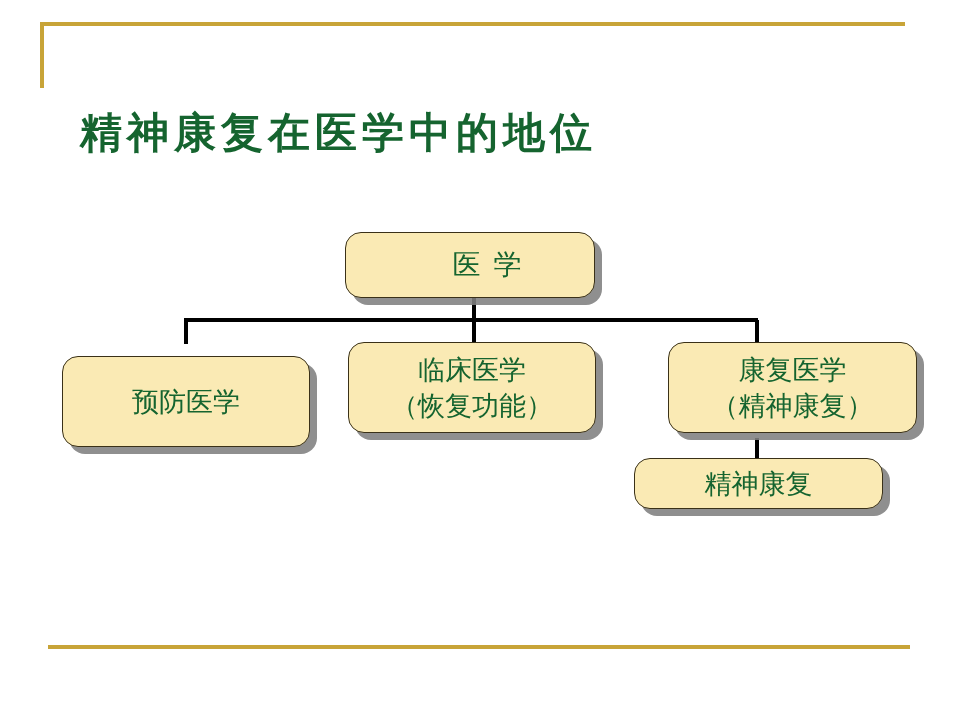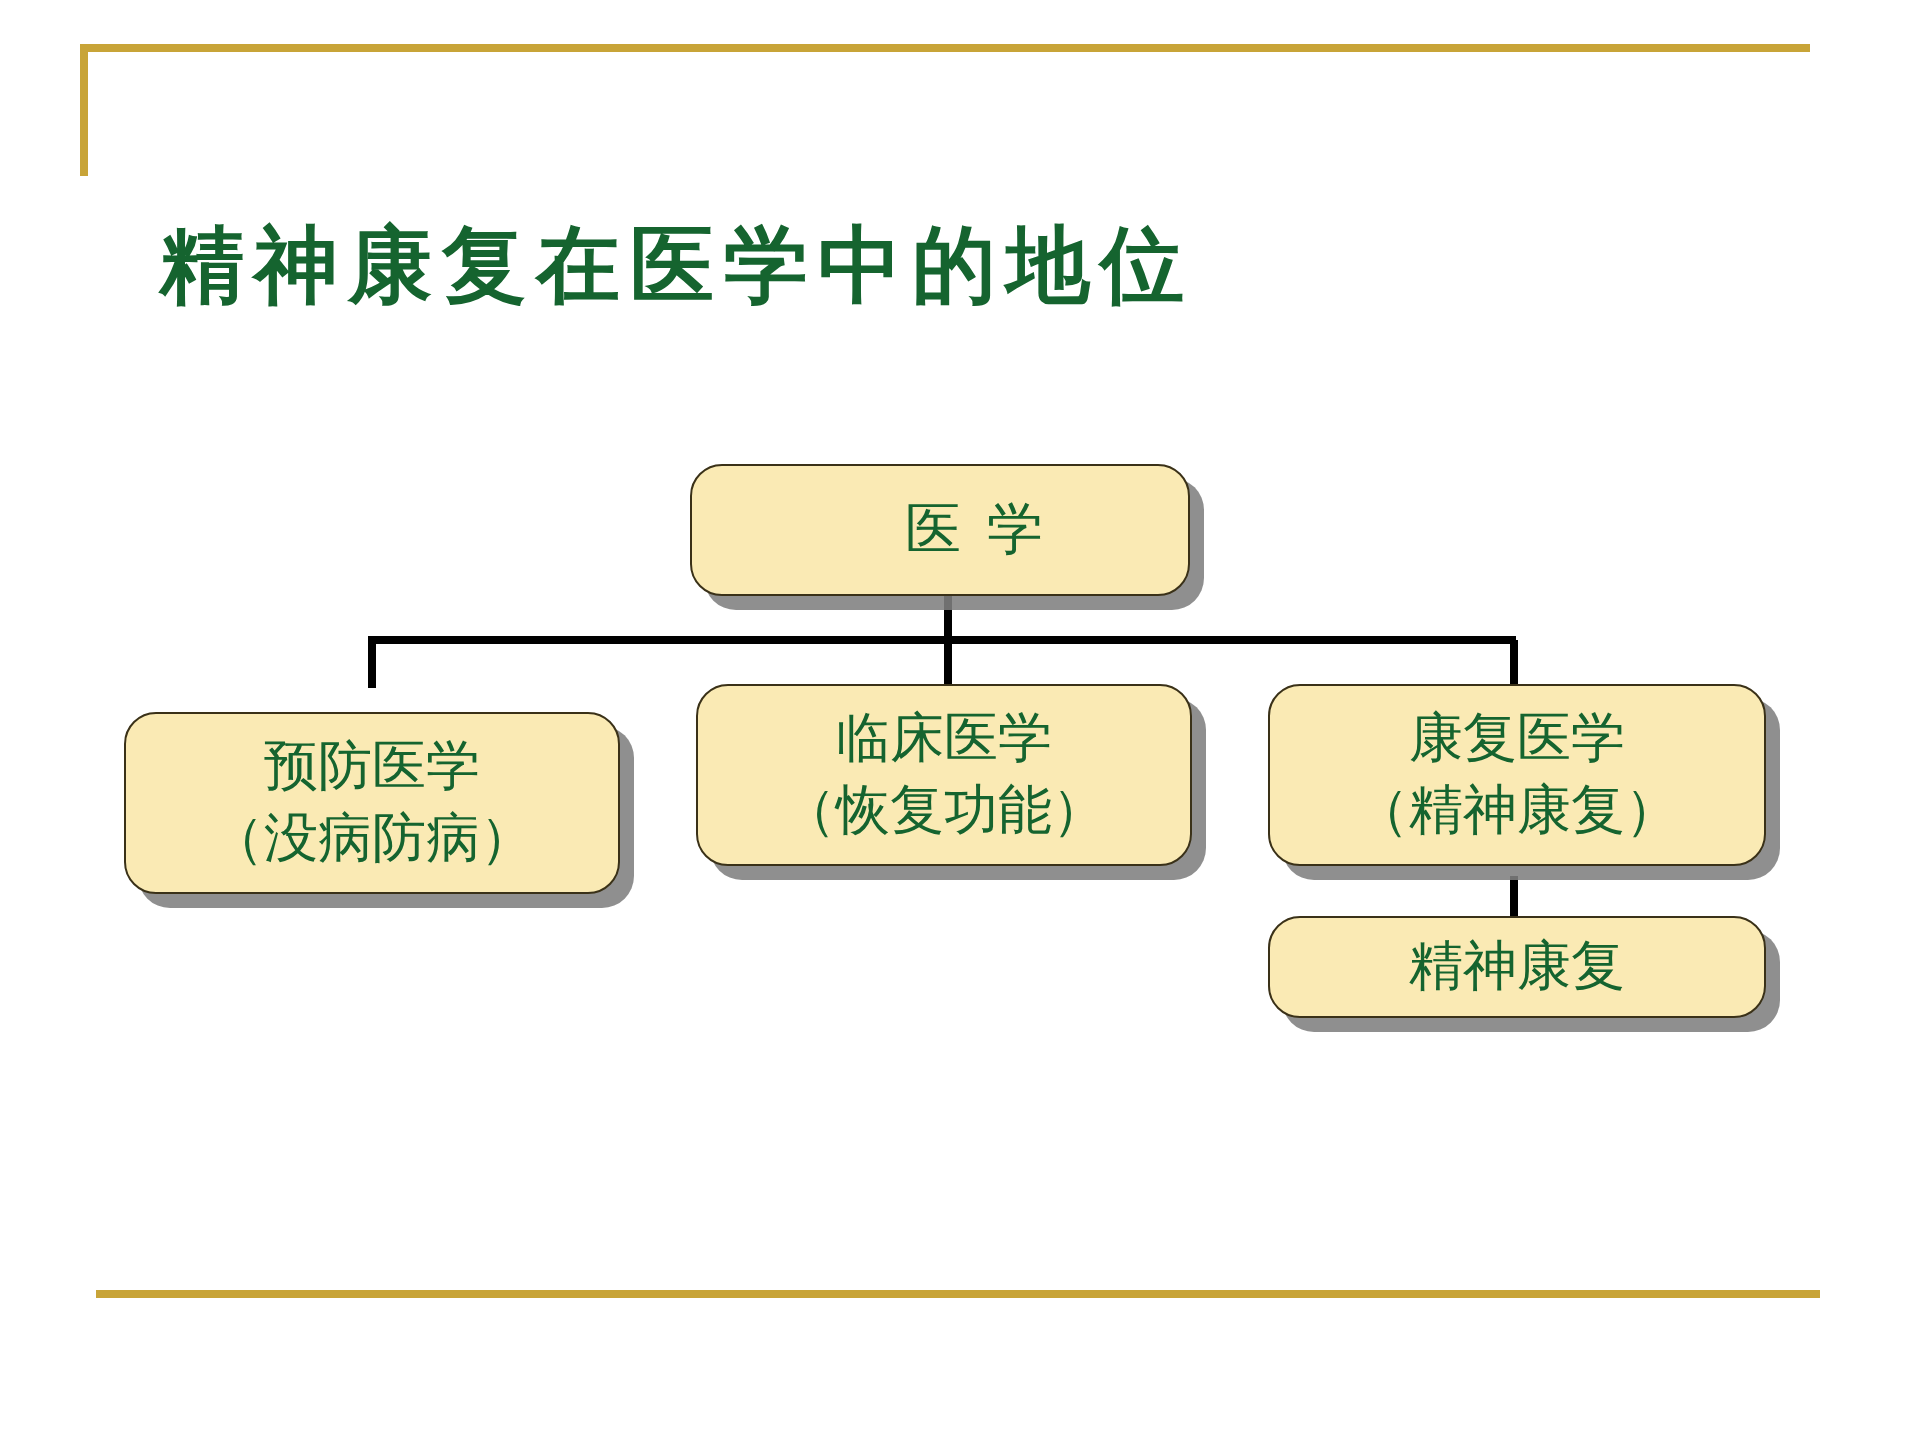--- a/index.html
+++ b/index.html
@@ -110,21 +110,21 @@
     width: 248px;
     height: 91px;
   }
   #node-clinical {
     left: 348px;
     top: 342px;
     width: 248px;
     height: 91px;
   }
   #node-rehab {
-    left: 634px;
+    left: 668px;
     top: 342px;
     width: 249px;
     height: 91px;
   }
   #node-mental {
     left: 634px;
     top: 458px;
     width: 249px;
     height: 51px;
     line-height: 34px;
@@ -154,21 +154,20 @@
 
     <line x1="757" y1="438" x2="757" y2="460" stroke="#000000" stroke-width="4"></line>
   </svg>
 
   <div class="node" id="node-medicine">
     <span class="line1">医  学</span>
   </div>
 
   <div class="node" id="node-preventive">
     <span class="line1">预防医学</span>
-    <span class="line2">（没病防病）</span>
   </div>
 
   <div class="node" id="node-clinical">
     <span class="line1">临床医学</span>
     <span class="line2">（恢复功能）</span>
   </div>
 
   <div class="node" id="node-rehab">
     <span class="line1">康复医学</span>
     <span class="line2">（精神康复）</span>

